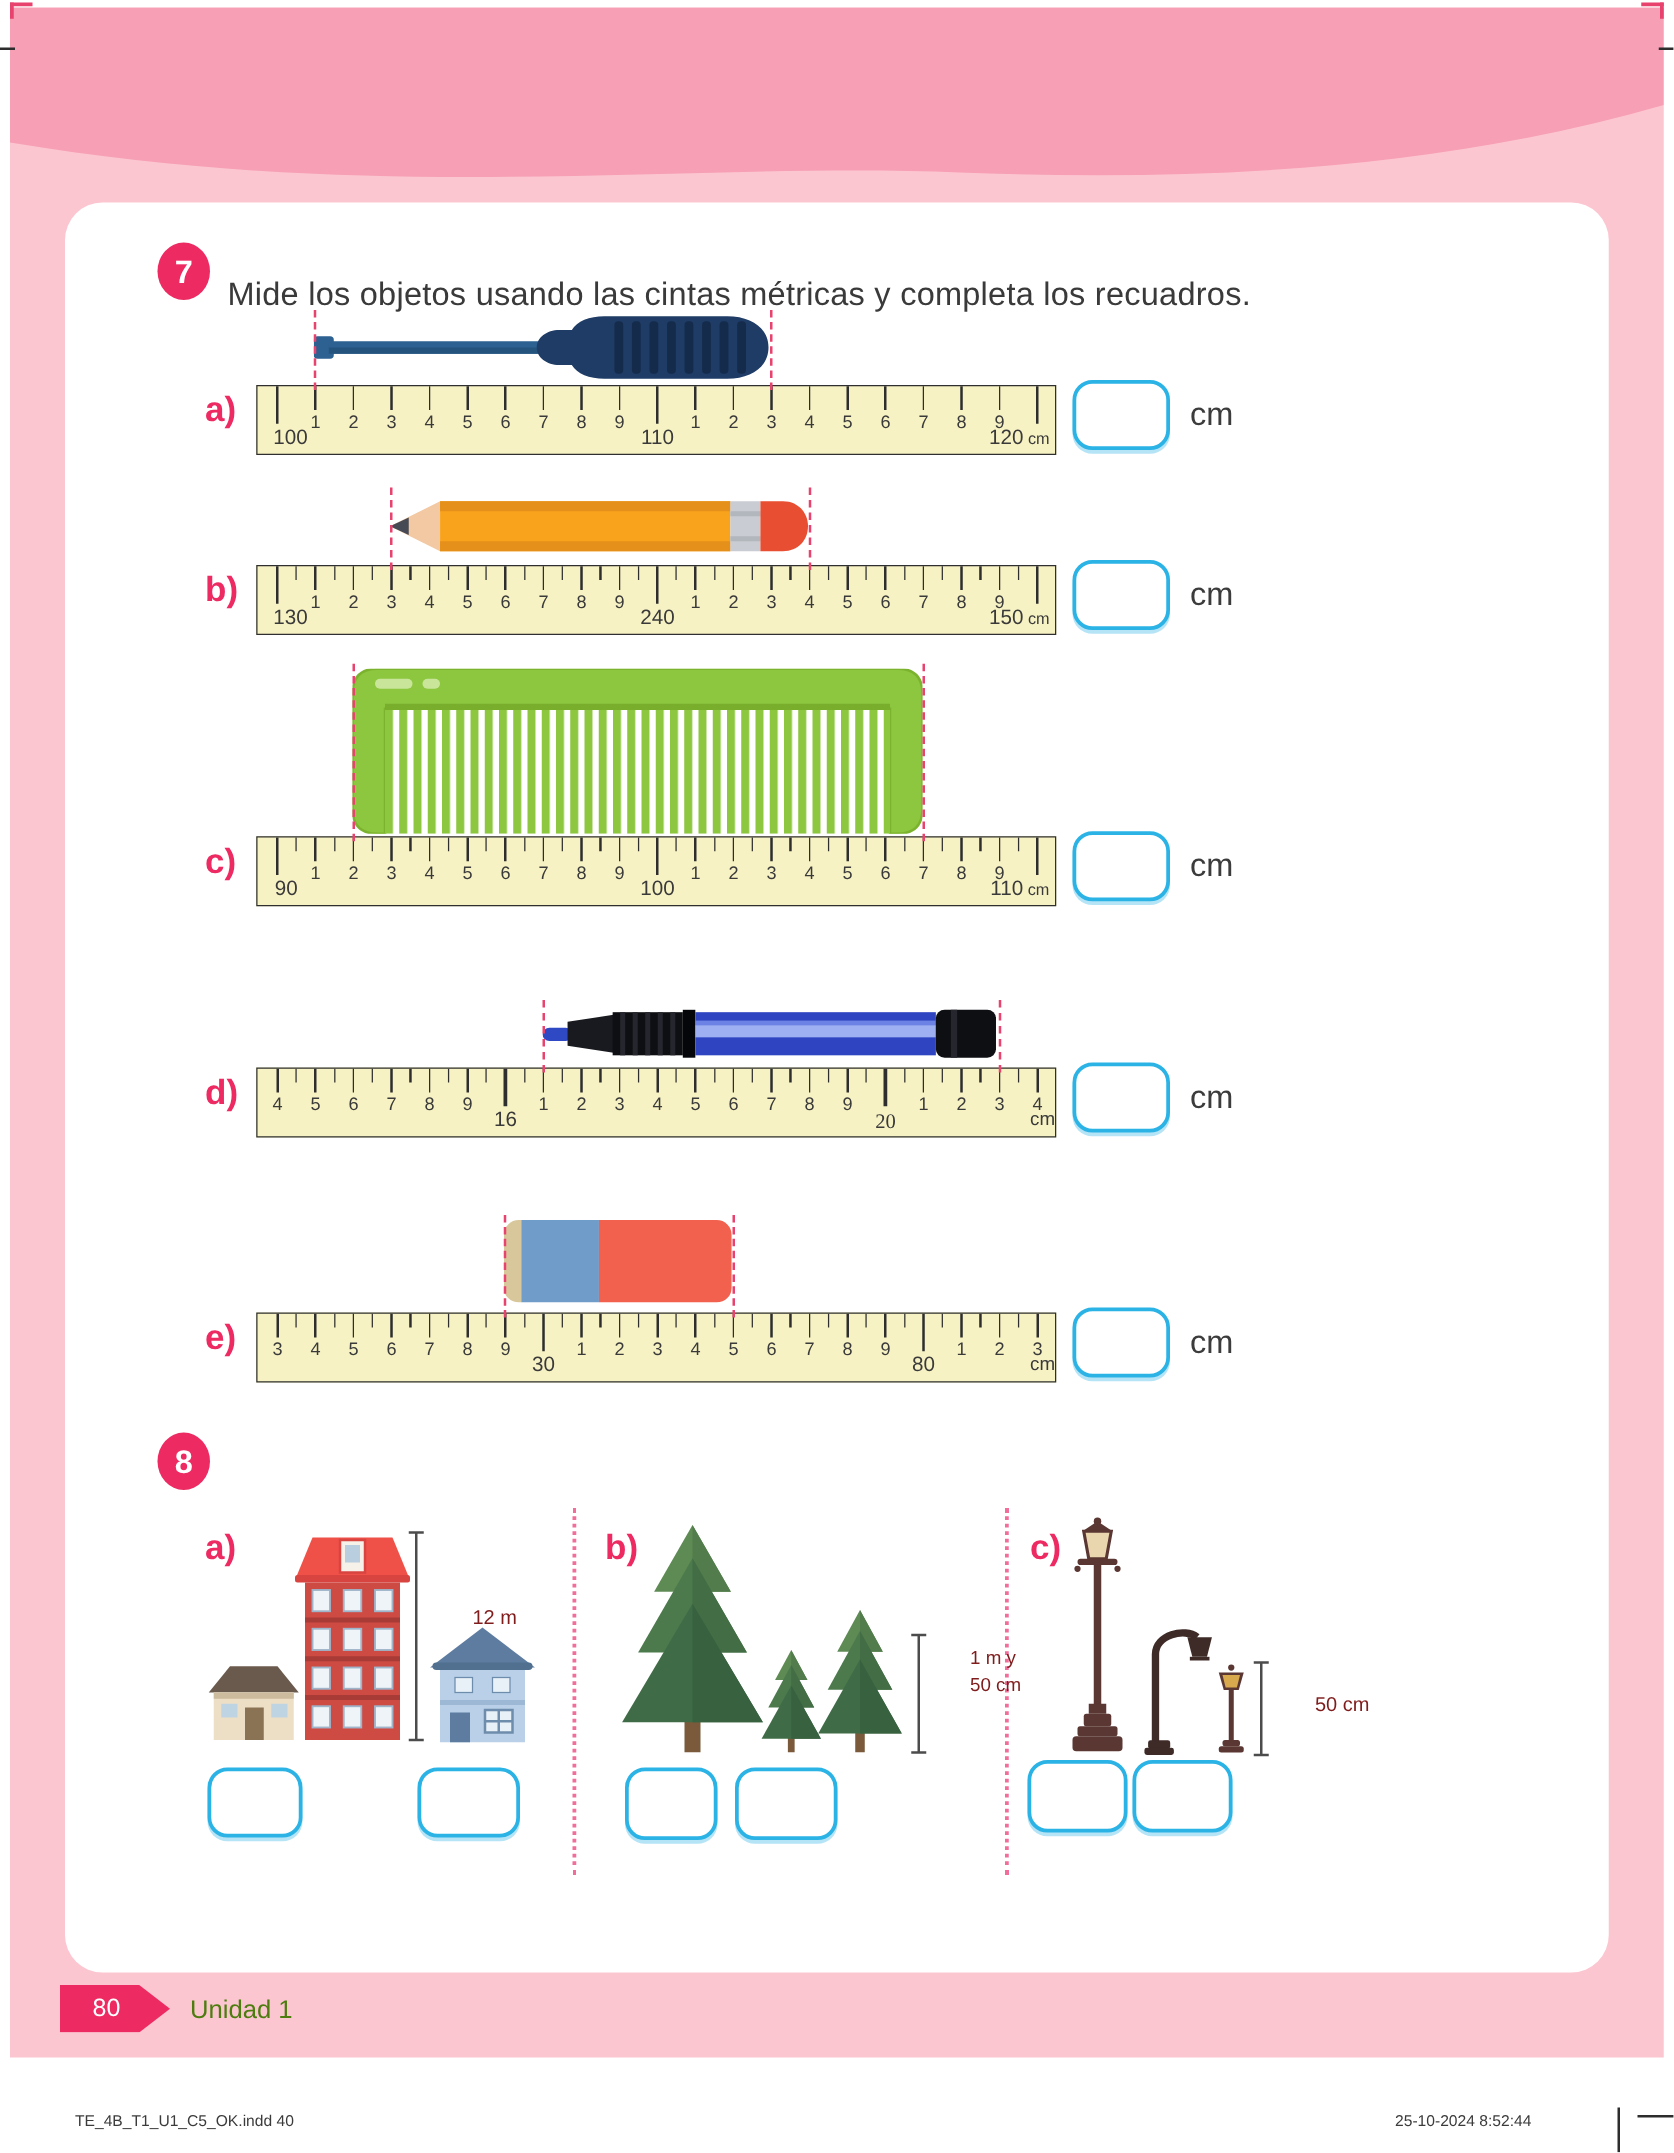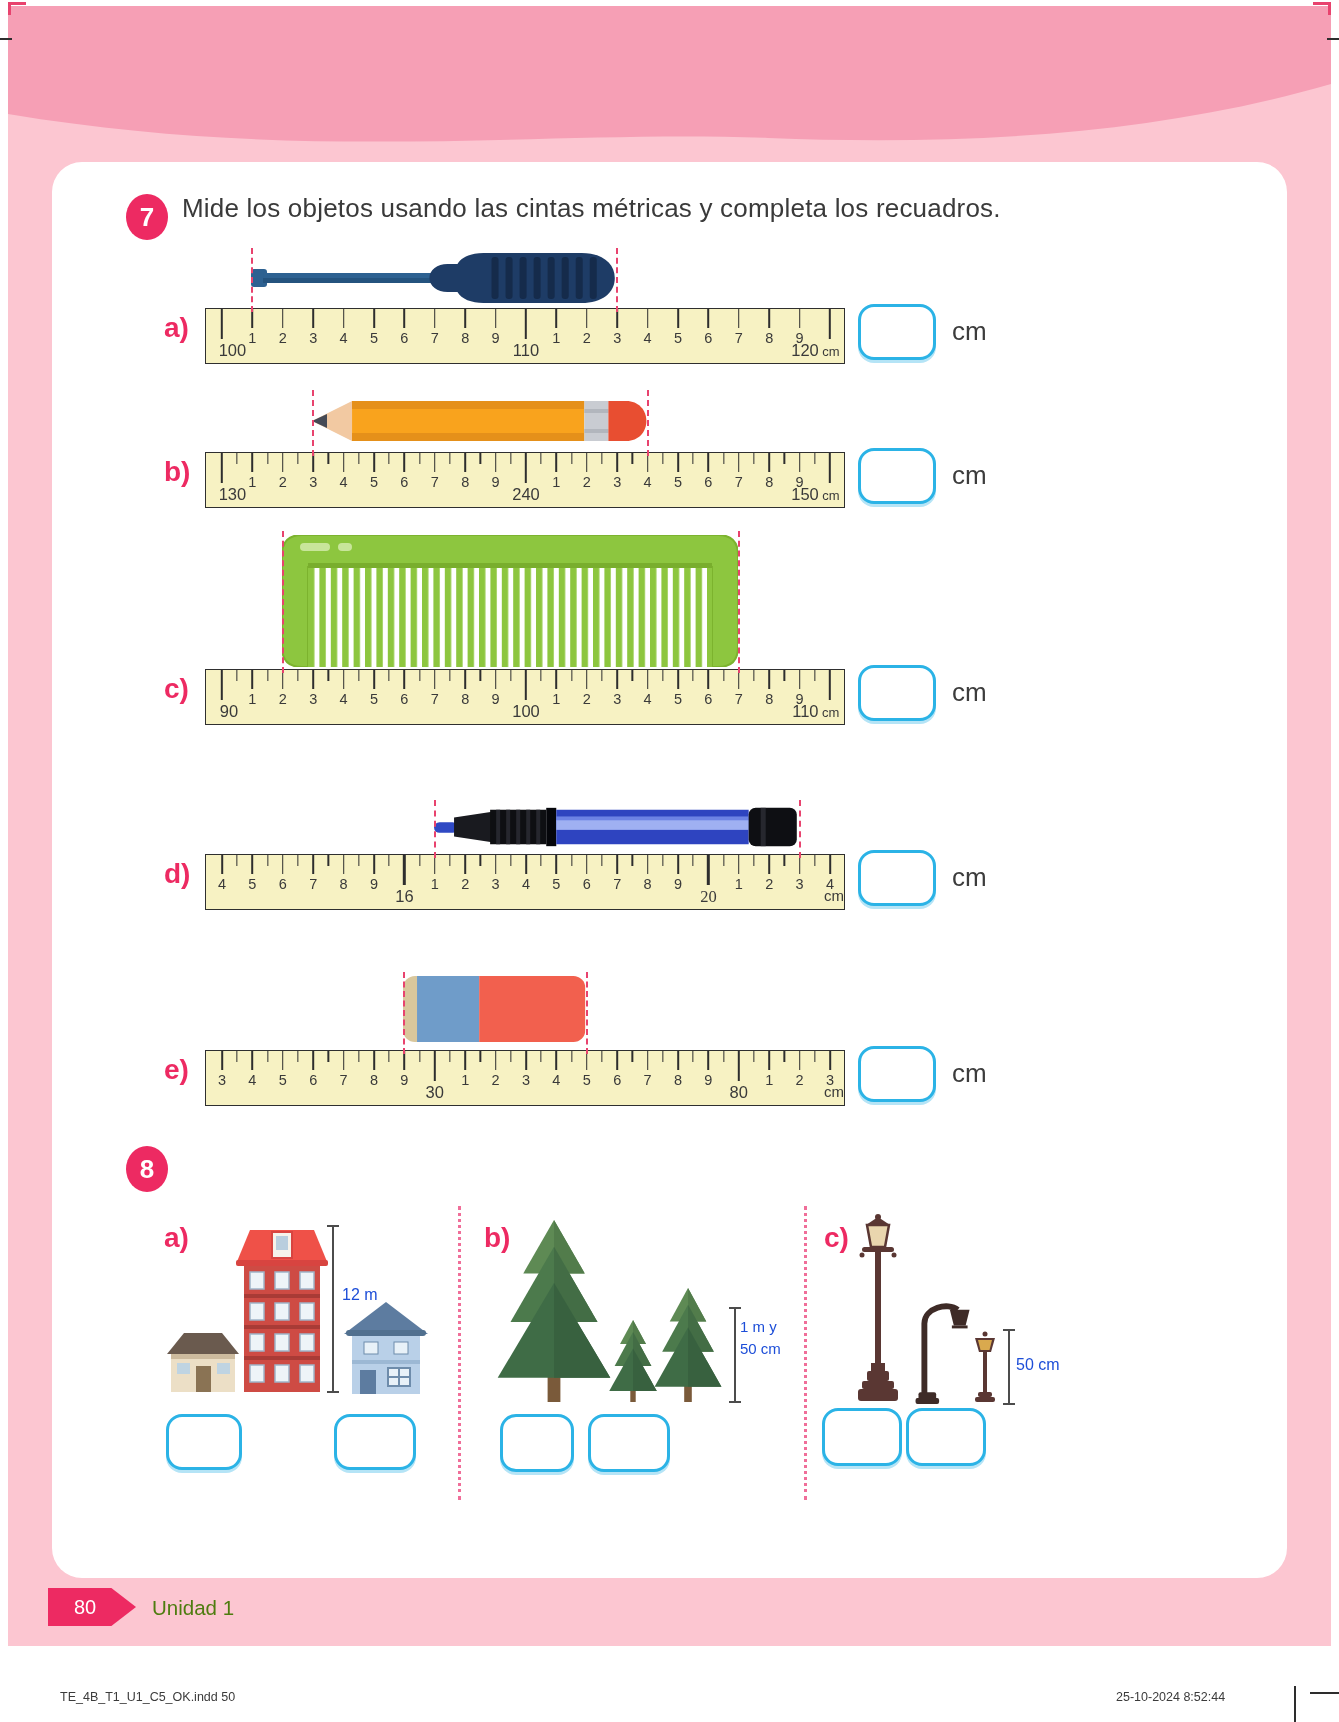--- a/index.html
+++ b/index.html
@@ -40,21 +40,21 @@
   .abox { position: absolute; left: 858px; top: -4px; width: 78px; height: 56px; background: #fff;
           border: 3.5px solid #2bb3e6; border-radius: 16px; box-shadow: 0 3px 0 rgba(43,179,230,.35); }
   .unit { position: absolute; left: 952px; top: 8px; font-size: 26px; color: #3c3c3c; }
 
   
   .p8letter { position: absolute; font-size: 28px; font-weight: bold; color: #ed2a62; }
   .sep { position: absolute; width: 0; border-left: 3px dotted #f06e99; }
   .art { position: absolute; }
   .mline { position: absolute; width: 2px; background: #4c4c4c; }
   .mcap { position: absolute; width: 12px; height: 2px; background: #4c4c4c; }
-  .mlabel { position: absolute; font-size: 16px; color: #1d4ed8; white-space: nowrap; }
+  .mlabel { position: absolute; font-size: 16px; color: #7f1d1d; white-space: nowrap; margin-left: 36px; }
   .abox8 { position: absolute; background: #fff; border: 3.5px solid #2bb3e6; border-radius: 16px;
            box-shadow: 0 3px 0 rgba(43,179,230,.35); }
 
   
   .pgbadge { position: absolute; left: 48px; top: 1588px; width: 88px; height: 38px; background: #ed2a62;
              clip-path: polygon(0 0, 72% 0, 100% 50%, 72% 100%, 0 100%);
              color: #fff; font-size: 20px; display: flex; align-items: center; padding-left: 26px; }
   .unidad { position: absolute; left: 152px; top: 1596px; font-size: 20.5px; color: #4d7c0f; }
   .printtxt { position: absolute; top: 1690px; font-size: 12.5px; color: #3b3b3b; }
 </style>
@@ -72,21 +72,21 @@
   <div class="crop red" style="left:8px;top:2px;width:18px;height:3px"></div>
   <div class="crop red" style="left:8px;top:2px;width:3px;height:13px"></div>
   <div class="crop red" style="left:1313px;top:2px;width:18px;height:3px"></div>
   <div class="crop red" style="left:1328px;top:2px;width:3px;height:13px"></div>
   <div class="crop" style="left:0;top:38px;width:12px;height:2px"></div>
   <div class="crop" style="left:1327px;top:38px;width:12px;height:2px"></div>
   <div class="crop" style="left:1294px;top:1686px;width:2px;height:36px"></div>
   <div class="crop" style="left:1310px;top:1692px;width:29px;height:2px"></div>
 
   <div class="badge" style="left:126px;top:194px">7</div>
-  <div class="extitle" style="left:182px;top:193px">Mide los objetos usando las cintas métricas y completa los recuadros.</div>
+  <div class="extitle" style="left:182px;top:220px">Mide los objetos usando las cintas métricas y completa los recuadros.</div>
 
   <div class="ex7row" style="top:308px">
     <span class="letter">a)</span>
     <div class="ruler">
         <div class="tk mj" style="left: 16px;"></div>
         <span class="num low first" style="left: 16px;">100</span>
         <div class="tk" style="left: 46.4px;"></div>
         <span class="num" style="left: 46.4px;">1</span>
         <div class="tk" style="left: 76.8px;"></div>
         <span class="num" style="left: 76.8px;">2</span>
@@ -627,16 +627,16 @@
   </svg>
   <div class="mline" style="left:1008px;top:1330px;height:74px"></div>
   <div class="mcap" style="left:1003px;top:1329px"></div>
   <div class="mcap" style="left:1003px;top:1403px"></div>
   <span class="mlabel" style="left:1016px;top:1356px">50 cm</span>
   <div class="abox8" style="left:822px;top:1408px;width:80px;height:58px"></div>
   <div class="abox8" style="left:906px;top:1408px;width:80px;height:58px"></div>
 
   <div class="pgbadge">80</div>
   <div class="unidad">Unidad 1</div>
-  <div class="printtxt" style="left:60px">TE_4B_T1_U1_C5_OK.indd   50</div>
+  <div class="printtxt" style="left:60px">TE_4B_T1_U1_C5_OK.indd   40</div>
   <div class="printtxt" style="left:1116px">25-10-2024   8:52:44</div>
 
 </div>
 
 </body></html>

